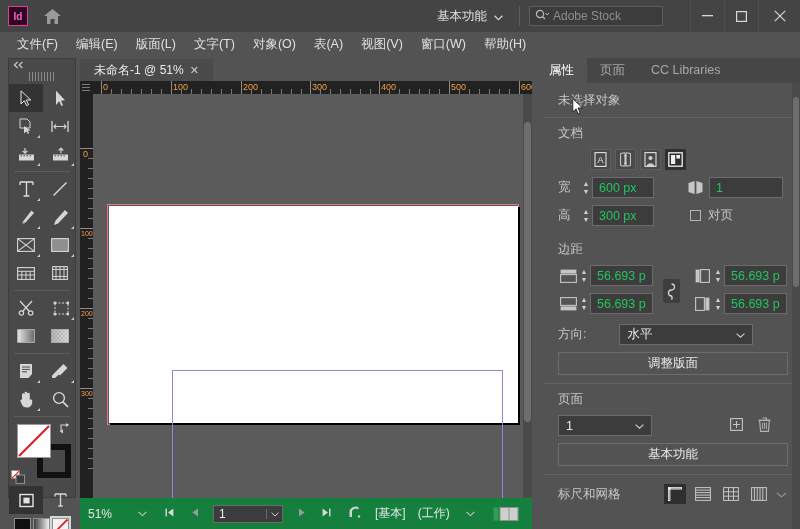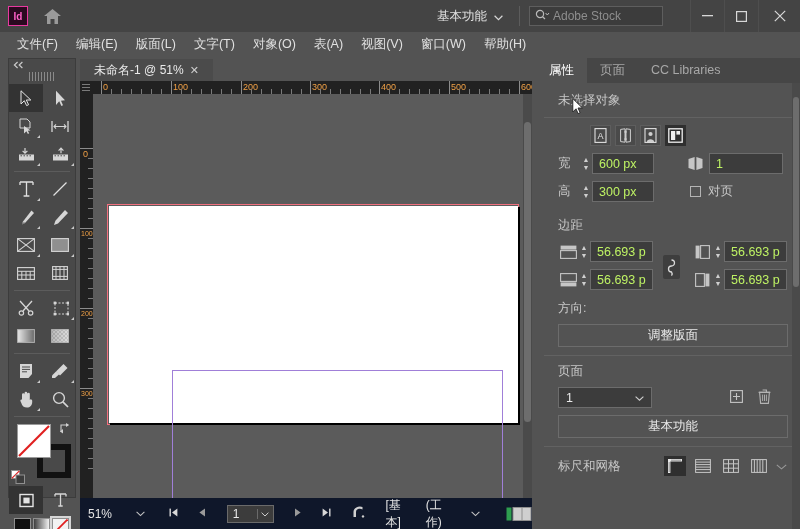--- a/index.html
+++ b/index.html
@@ -126,21 +126,21 @@
   .pageshadow { position:absolute; left:17px; top:113px; width:410px; height:218px; background:#000; }
   .page { position:absolute; left:16px; top:112px; width:409px; height:217px; background:#ffffff; }
   .marginbox { position:absolute; left:63px; top:164px; width:331px; height:129px; border:1px solid #a07fd8; }
 
   .scroll-v { position:absolute; right:0; top:13px; width:9px; height:404px; background:#4a4a4a; }
   .scroll-v .thumb{ position:absolute; left:1px; top:28px; width:7px; height:300px; background:#6d6d6d; border-radius:4px;}
 
   
   .statusbar {
     position: absolute; left: 80px; top: 498px; width: 452px; height: 31px;
-    background: #0f172a; display: flex; align-items: center; gap: 20px; padding-left: 8px;
+    background: #15803d; display: flex; align-items: center; gap: 12px; padding-left: 8px;
   }
   .sb-zoom { width: 34px; color:#e4e4e4; font-size:12px; }
   .sb-chev { color:#c4c4c4; font-size:9px; padding: 0 4px; }
   .sb-nav { color:#9a9a9a; font-size:10px; width:13px; text-align:center;}
   .sb-nav.on { color:#d8d8d8; }
   .sb-pagefield { width: 70px; height: 18px; background:#3c3c3c; border:1px solid #6a6a6a;
      display:flex; align-items:center; }
   .sb-pagefield .v { padding-left:5px; font-size:12px; color:#eaeaea; }
   .sb-pagefield .d { margin-left:auto; width:16px; text-align:center; border-left:1px solid #6a6a6a;
      font-size:9px; color:#cfcfcf; }
@@ -170,21 +170,21 @@
     height: 21px; background:#3c3c3c; border:1px solid #6c6c6c;
     display:flex; align-items:center; color:#eaeaea; font-size:12.5px;
     padding-left:7px; position:relative;
   }
   .select .cv { position:absolute; right:7px; font-size:9px; color:#cfcfcf; }
   .spin { width:12px; height:21px; display:flex; flex-direction:column;
           align-items:center; justify-content:center; gap:2px; color:#cfcfcf; }
   .spin i { font-style:normal; font-size:7px; line-height:6px; }
   .numfield { height:21px; background:#3c3c3c; border:1px solid #6c6c6c;
               display:flex; align-items:center; padding-left:6px;
-              color:#bef264; font-size:12.5px; overflow:hidden; white-space:nowrap;}
+              color:#22c55e; font-size:12.5px; overflow:hidden; white-space:nowrap;}
   .iconbtn { width:21px; height:21px; display:flex; align-items:center; justify-content:center;
              background:#4a4a4a; border:1px solid #5e5e5e; }
   .iconbtn.active { background:#2f2f2f; border-color:#2f2f2f; }
   .plainbtn { width:100%; height:23px; border:1px solid #6c6c6c; background:#535353;
               display:flex; align-items:center; justify-content:center;
               font-size:12.5px; color:#eaeaea; }
   .chk { width:11px; height:11px; border:1px solid #b4b4b4; background:#535353; }
   .linkbtn { width:17px; height:24px; background:#3e3e3e; border-radius:2px;
              display:flex; align-items:center; justify-content:center; color:#d0d0d0; font-size:11px;}
   .miniicon { width:20px; height:18px; display:flex; align-items:center; justify-content:center; }
@@ -694,20 +694,21 @@
       <div class="rp-tab active">属性</div>
       <div class="rp-tab">页面</div>
       <div class="rp-tab">CC Libraries</div>
     </div>
 
     <div class="rp-body">
       <div class="nosel">未选择对象</div>
       <div class="rp-sep"></div>
 
       <div class="sec">
+        <div class="sec-title">文档</div>
 
         <div class="row">
           <div style="display:flex;gap:4px;margin-left:32px">
             <div class="iconbtn">
               <svg width="13" height="15" viewBox="0 0 13 15">
                   <rect x="1" y="0.6" width="11" height="13.8" stroke="#e0e0e0" stroke-width="1.1" fill="none"></rect>
                   <text x="6.5" y="11" font-size="9" fill="#e0e0e0" text-anchor="middle" font-family="Liberation Sans">A</text>
                 </svg>
             </div>
             <div class="iconbtn">
@@ -822,20 +823,28 @@
             <svg width="9" height="17" viewBox="0 0 9 17">
                 <path d="M4.5 1 a3 3 0 0 1 0 6 a3 3 0 0 0 0 6 a3 3 0 0 1 0 3.6" stroke="#d8d8d8" stroke-width="1.3" fill="none"></path>
               </svg>
           </div>
         </div>
       </div>
 
       <div class="sec" style="padding-top:2px">
         <div class="row">
           <div class="lbl">方向:</div>
+          <div class="select" style="width:134px;margin-left:33px">
+            <span>水平</span>
+            <span class="cv">
+              <svg width="9" height="5" viewBox="0 0 9 5">
+                  <path d="M0.6 0.6 L4.5 4.2 L8.4 0.6" stroke="#cfcfcf" stroke-width="1.1" fill="none"></path>
+                </svg>
+            </span>
+          </div>
         </div>
         <div class="plainbtn">调整版面</div>
       </div>
 
       <div class="rp-sep"></div>
 
       <div class="sec">
         <div class="sec-title">页面</div>
         <div class="row">
           <div class="select" style="width:94px">

